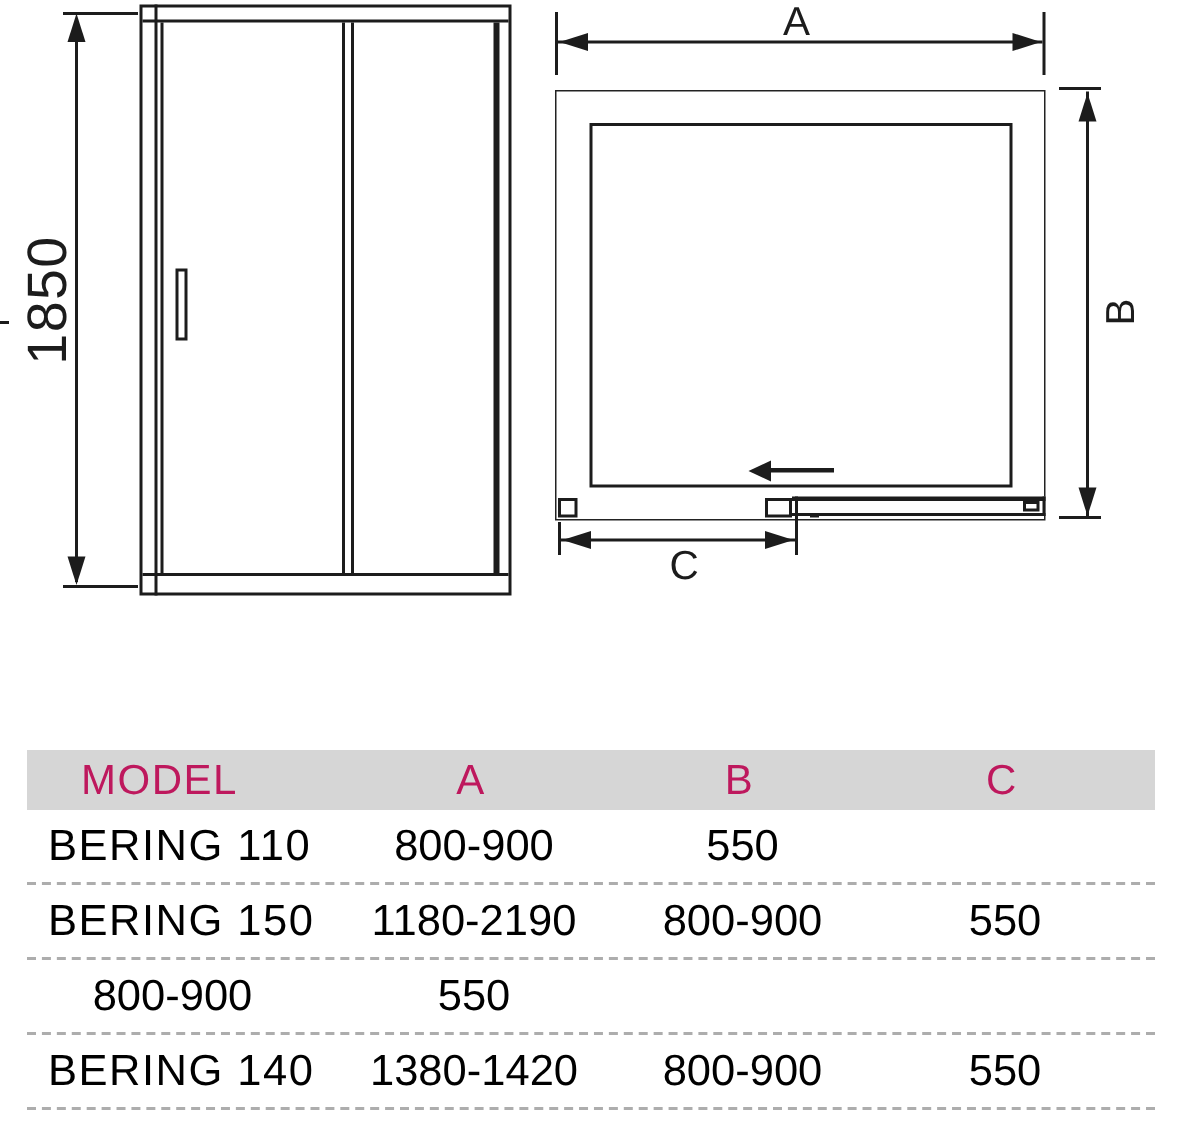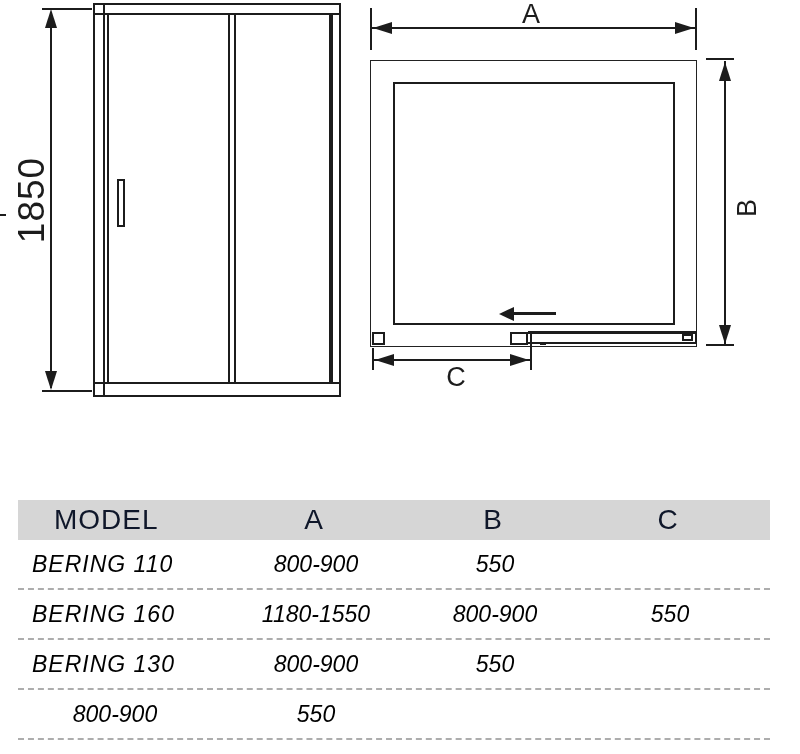--- a/index.html
+++ b/index.html
@@ -31,26 +31,25 @@
   .spec-table{
     position:absolute;left:18px;top:500px;width:752px;
     color:#000;
   }
   .t-row{
     display:grid;grid-template-columns:194px 208px 150px 200px;
     align-items:center;
   }
   .t-head{
     background:#d6d6d6;height:40px;
-    color:#0f172a;font-size:28px;letter-spacing:5px;
+    color:#be185d;font-size:28px;letter-spacing:5px;
   }
   .t-body-row{
-    height:48px;font-size:23px;
+    height:48px;font-size:29px;
     border-bottom:2px dashed #adadad;
-    font-style:italic;
   }
   .t-cell{text-align:center;white-space:nowrap;}
   .t-cell.model{text-align:left;padding-left:14px;letter-spacing:1px;}
   .t-head .t-cell.model{padding-left:36px;}
 </style>
 </head>
 <body>
 
 <div class="sheet">
 
@@ -120,31 +119,32 @@
       <div class="t-cell">C</div>
     </div>
 
     <div class="t-row t-body-row">
       <div class="t-cell model">BERING 110</div>
       <div class="t-cell">800-900</div>
       <div class="t-cell">550</div>
     </div>
 
     <div class="t-row t-body-row">
-      <div class="t-cell model">BERING 160</div>
-      <div class="t-cell">1180-1550</div>
-      <div class="t-cell">800-900</div>
-      <div class="t-cell">550</div>
-    </div>
-
-    <div class="t-row t-body-row">
-      <div class="t-cell model">BERING 130</div>
+      <div class="t-cell model">BERING 150</div>
+      <div class="t-cell">1180-2190</div>
       <div class="t-cell">800-900</div>
       <div class="t-cell">550</div>
     </div>
 
     <div class="t-row t-body-row">
       <div class="t-cell">800-900</div>
       <div class="t-cell">550</div>
     </div>
+
+    <div class="t-row t-body-row">
+      <div class="t-cell model">BERING 140</div>
+      <div class="t-cell">1380-1420</div>
+      <div class="t-cell">800-900</div>
+      <div class="t-cell">550</div>
+    </div>
   </div>
 
 </div>
 
 </body></html>

